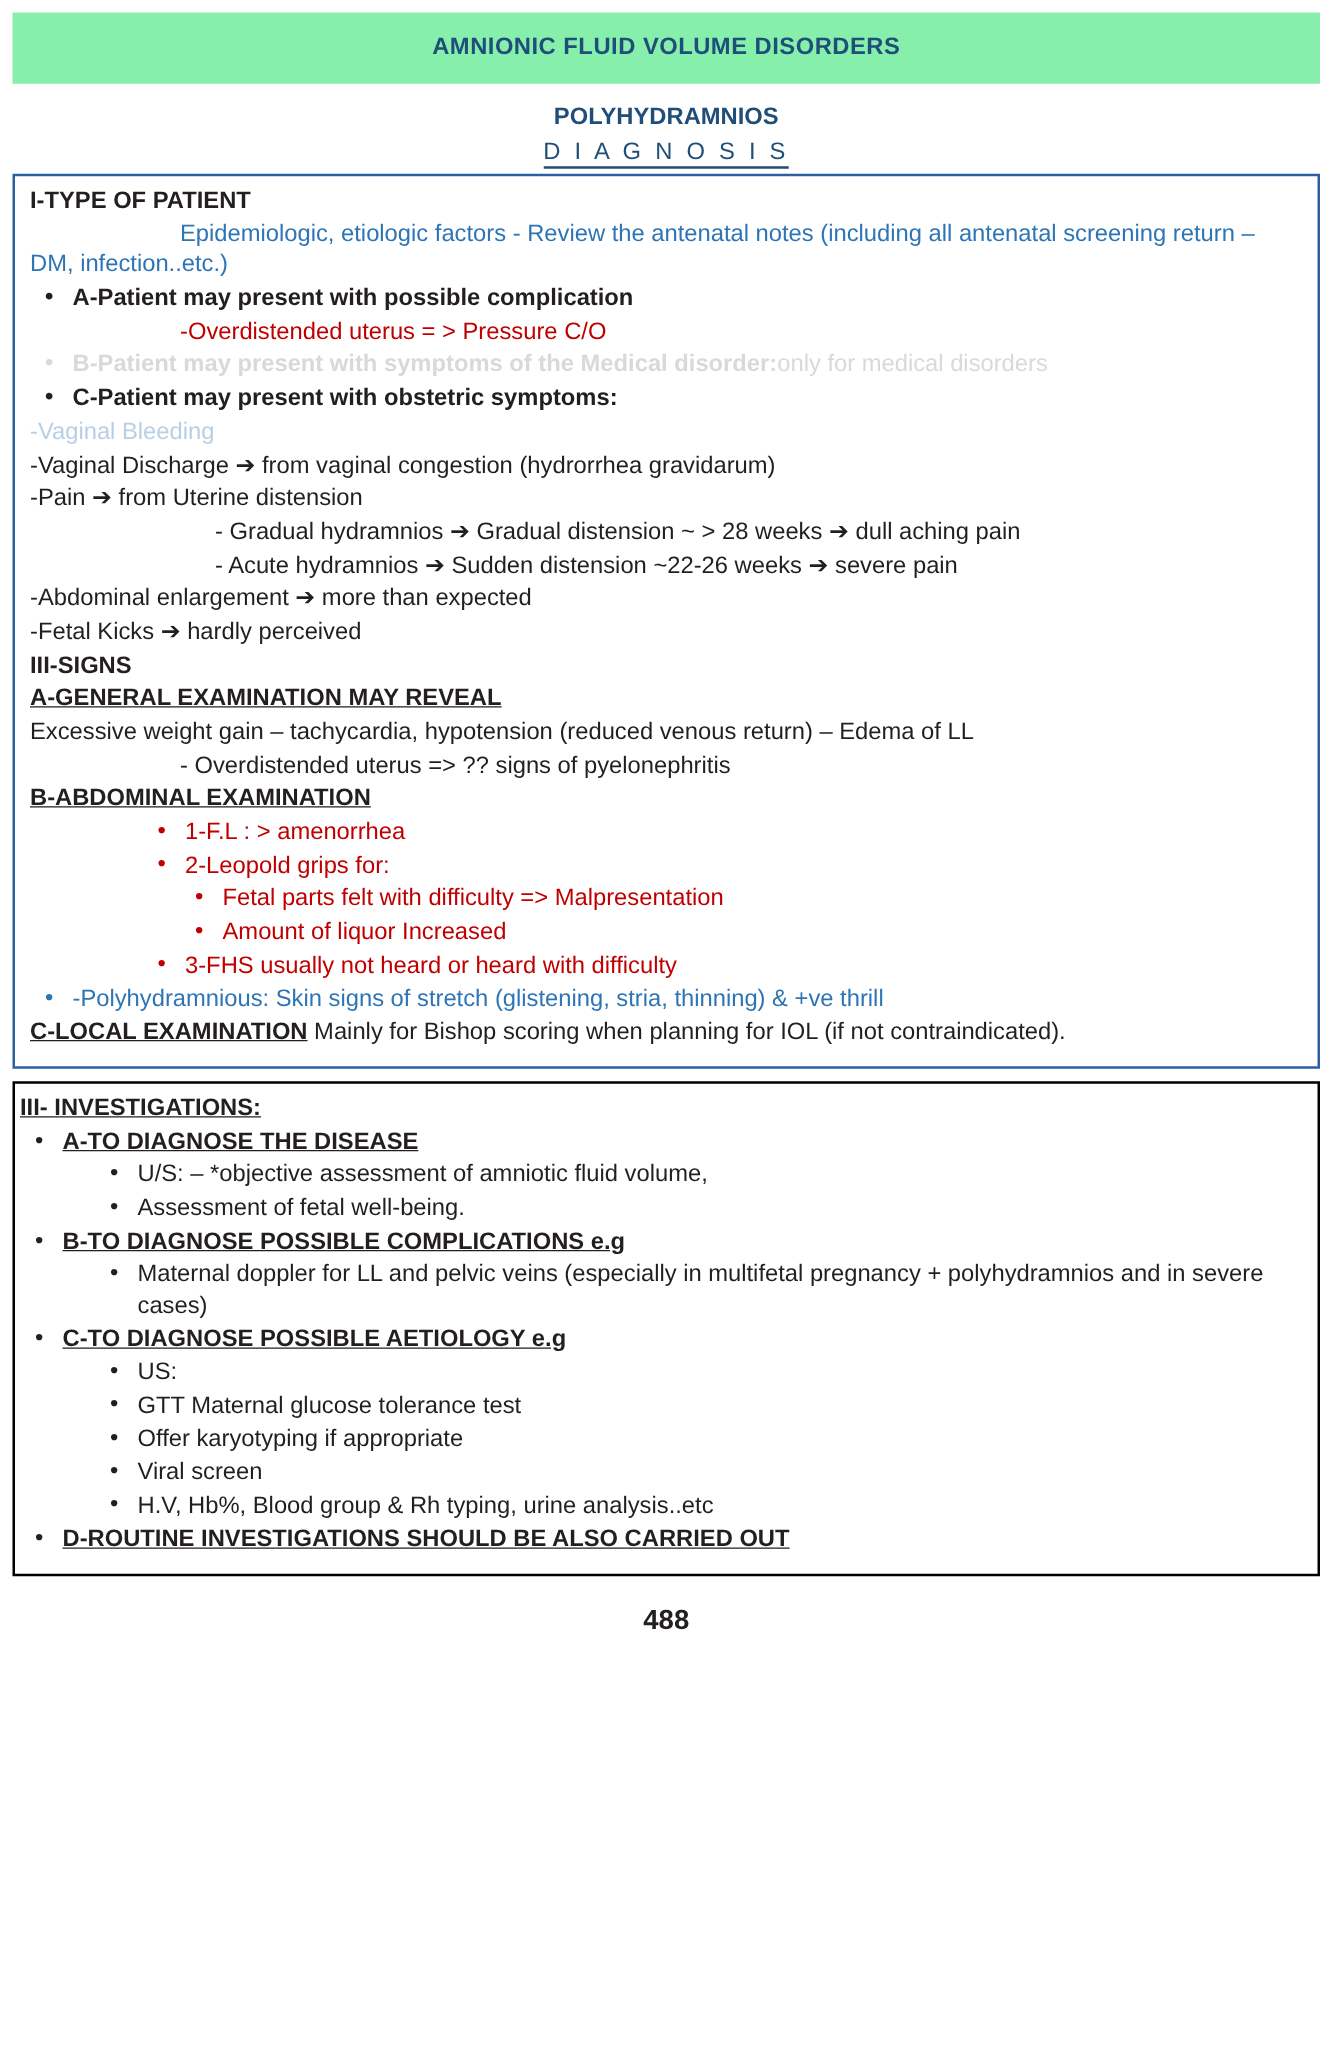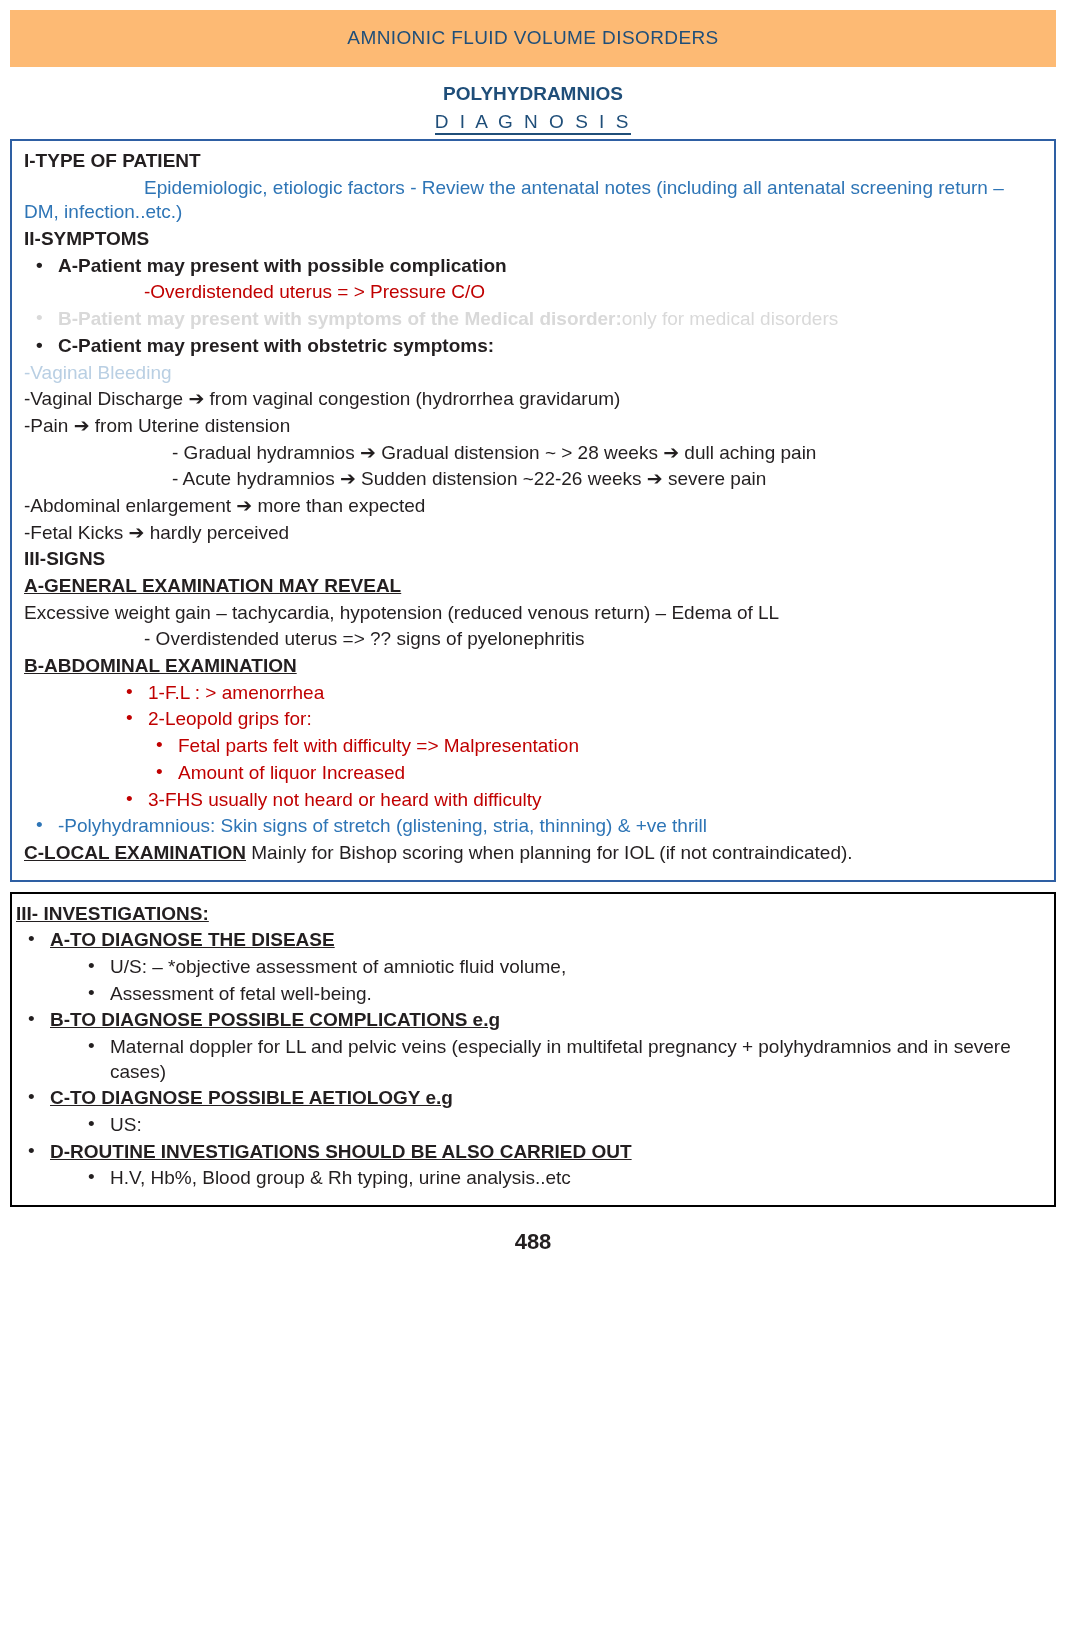--- a/index.html
+++ b/index.html
@@ -14,23 +14,23 @@
     color: #231f20;
   }
   .page {
     position: relative;
     width: 1066px;
     min-height: 1651px;
     box-sizing: border-box;
     padding: 8px 10px 0 10px;
   }
   .banner {
-    background: #fdba74;
+    background: #86efac;
     color: #1f4e79;
-    font-weight: normal;
+    font-weight: bold;
     font-size: 19px;
     letter-spacing: 0.4px;
     text-align: center;
     padding: 17px 0 18px 0;
     margin: 2px 0 0 0;
   }
   .subtitle {
     text-align: center;
     color: #1f4e79;
     font-weight: bold;
@@ -116,21 +116,20 @@
   <div class="subtitle">POLYHYDRAMNIOS</div>
 
   <div class="diagnosis"><span>D I A G N O S I S</span></div>
 
   <div class="box-blue">
 
     <div class="line b">I-TYPE OF PATIENT</div>
 
     <div class="line blue-txt" style="text-indent:120px;">Epidemiologic, etiologic factors - Review the antenatal notes (including all antenatal screening return –DM, infection..etc.)</div>
 
-    <div class="line b">II-SYMPTOMS</div>
 
     <ul class="bul">
       <li class="b">A-Patient may present with possible complication</li>
     </ul>
     <div class="line red-txt indent1">-Overdistended uterus = &gt; Pressure C/O</div>
 
     <ul class="bul">
       <li class="faded"><span class="faded-b">B-Patient may present with symptoms of the Medical disorder:</span><span class="faded">only for medical disorders</span></li>
     </ul>
 
@@ -193,25 +192,30 @@
     <ul class="bul lvl2">
       <li>Maternal doppler for LL and pelvic veins (especially in multifetal pregnancy + polyhydramnios and in severe cases)</li>
     </ul>
 
     <ul class="bul">
       <li><span class="b u">C-TO DIAGNOSE POSSIBLE AETIOLOGY e.g</span></li>
     </ul>
     <ul class="bul lvl2">
       <li>US:</li>
     </ul>
-
+    <ul class="bul lvl2">
+      <li>GTT Maternal glucose tolerance test</li>
+      <li>Offer karyotyping if appropriate</li>
+      <li>Viral screen</li>
+    </ul>
+
+    <ul class="bul lvl2">
+      <li>H.V, Hb%, Blood group &amp; Rh typing, urine analysis..etc</li>
+    </ul>
     <ul class="bul">
       <li><span class="b u">D-ROUTINE INVESTIGATIONS SHOULD BE ALSO CARRIED OUT</span></li>
     </ul>
-    <ul class="bul lvl2">
-      <li>H.V, Hb%, Blood group &amp; Rh typing, urine analysis..etc</li>
-    </ul>
 
   </div>
 
   <div class="pagenum">488</div>
 
 </div>
 
 </body></html>

